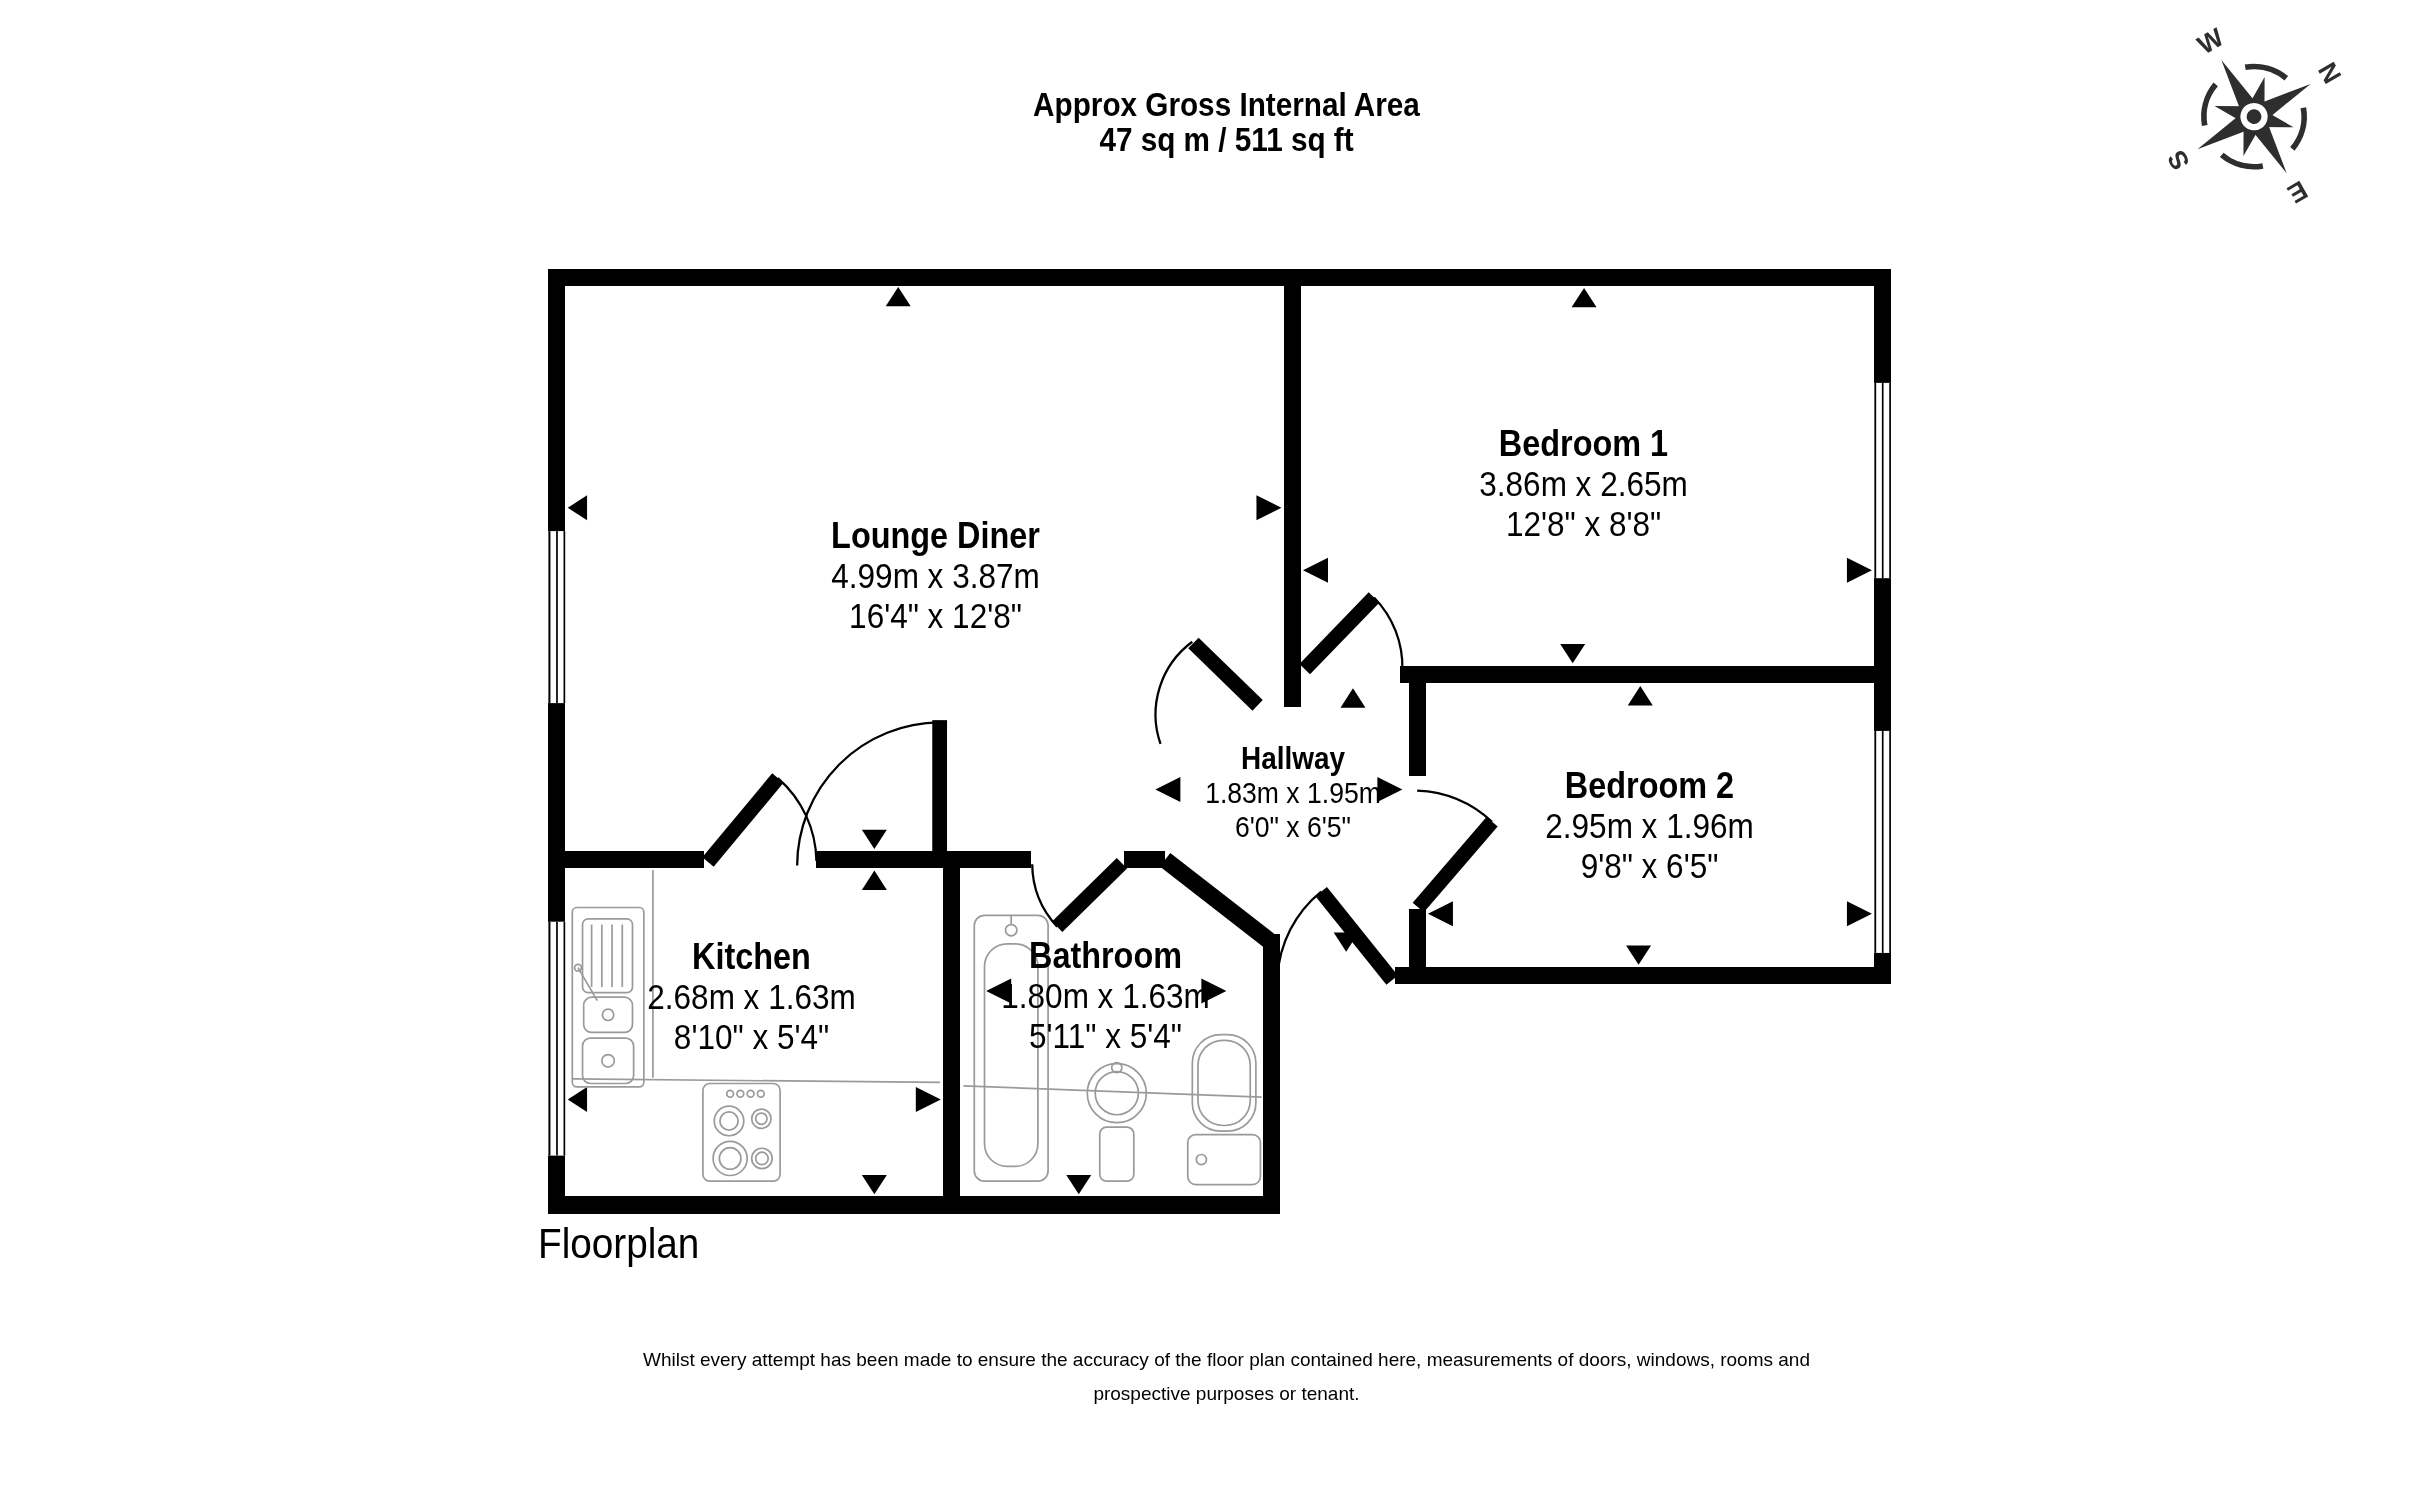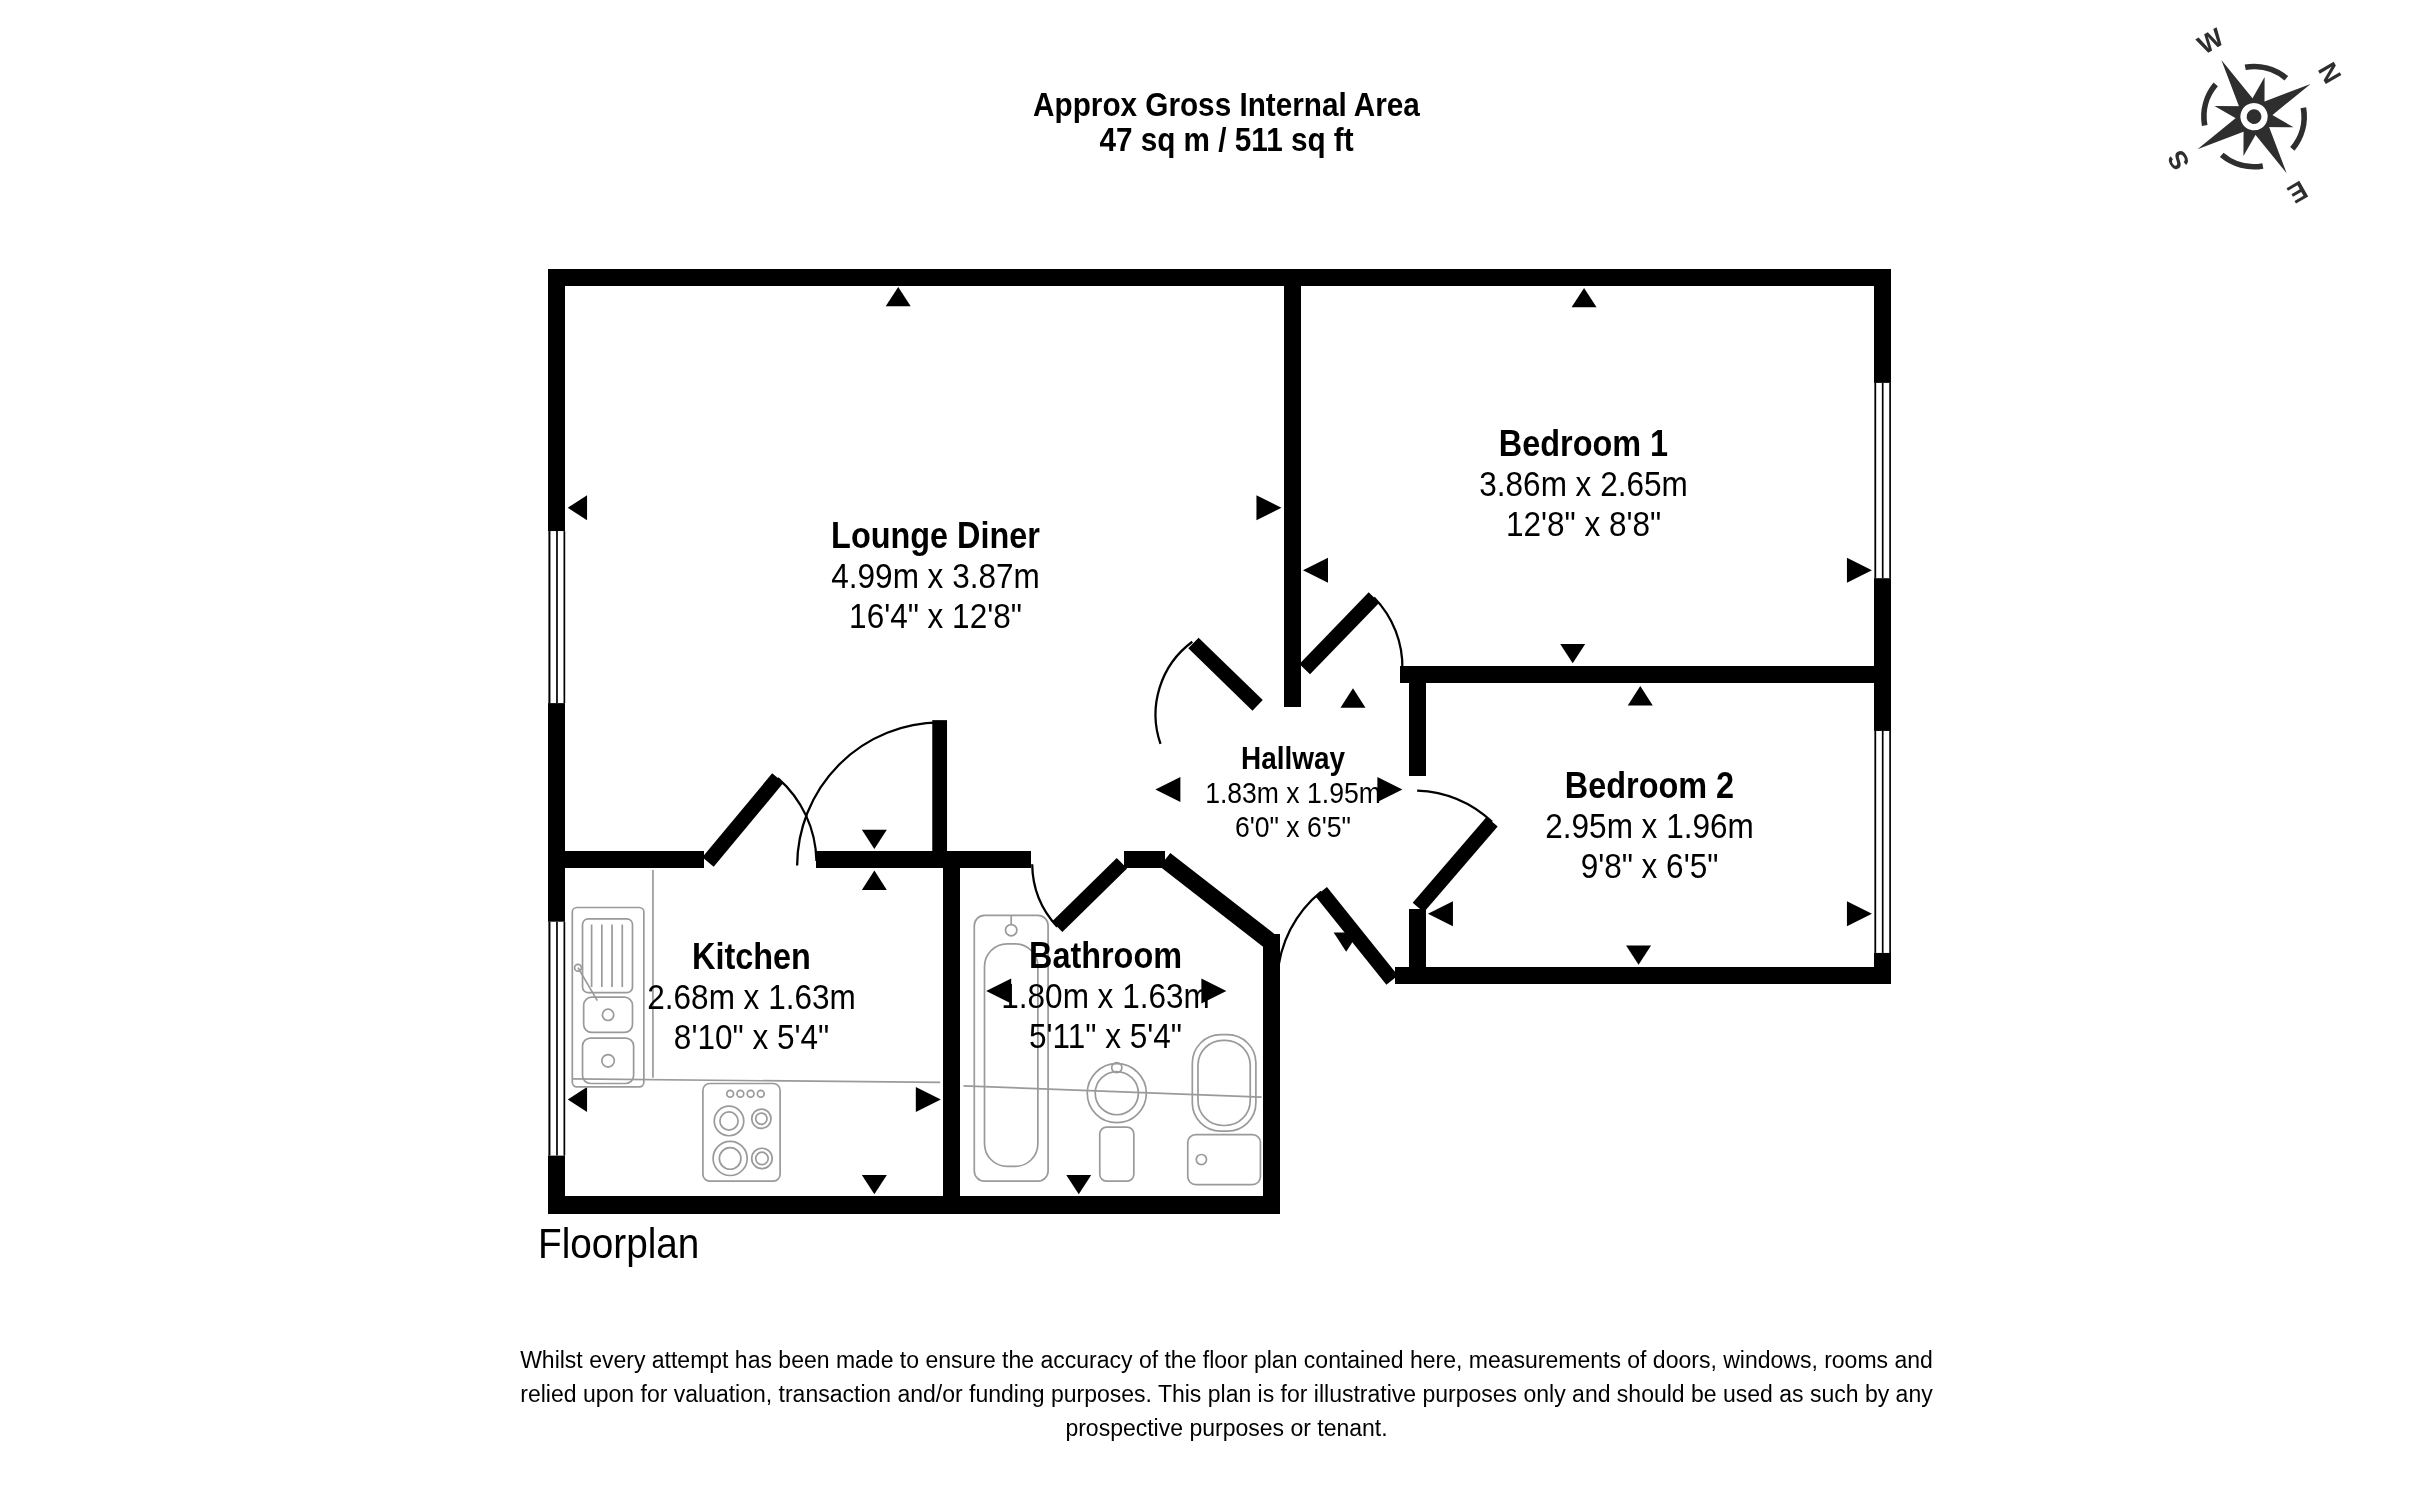--- a/index.html
+++ b/index.html
@@ -6,21 +6,21 @@
   body{width:2413px;height:1505px;position:relative;font-family:"Liberation Sans",sans-serif;color:#000;overflow:hidden;}
   .abs{position:absolute;}
   .tblock{position:absolute;text-align:center;transform:scaleX(0.9);transform-origin:50% 0;}
   .room-name{font-weight:700;font-size:36px;line-height:40px;white-space:nowrap;}
   .room-dim{font-weight:400;font-size:35px;line-height:40px;white-space:nowrap;}
   .hall-name{font-weight:700;font-size:31px;line-height:34px;white-space:nowrap;}
   .hall-dim{font-weight:400;font-size:29.5px;line-height:34px;white-space:nowrap;}
   .title-line{font-weight:700;font-size:33px;line-height:35px;white-space:nowrap;}
   #caption{font-weight:400;font-size:43px;transform:scaleX(0.9);transform-origin:0 0;white-space:nowrap;}
   #disclaimer{position:absolute;left:261px;top:1343px;width:1931px;text-align:center;}
-  #disclaimer div{font-size:23px;line-height:34px;white-space:nowrap;}
+  #disclaimer div{font-size:19px;line-height:34px;white-space:nowrap;}
   svg{position:absolute;left:0;top:0;}
 </style>
 </head>
 <body>
 
 <svg width="2413" height="1505" viewBox="0 0 4250 2650">
 
   <g fill="#000" shape-rendering="crispEdges">
     <rect x="966" y="473" width="2365" height="30"></rect>
     <rect x="966" y="473" width="30" height="1664"></rect>
@@ -257,16 +257,15 @@
 <div class="tblock" style="left:850px;top:936px;width:511px;">
   <div class="room-name">Bathroom</div>
   <div class="room-dim">1.80m x 1.63m</div>
   <div class="room-dim">5'11" x 5'4"</div>
 </div>
 
 <div id="caption" class="abs" style="left:538px;top:1219px;">Floorplan</div>
 
 <div id="disclaimer">
   <div>Whilst every attempt has been made to ensure the accuracy of the floor plan contained here, measurements of doors, windows, rooms and</div>
-  <div>relied upon for valuation, transaction and/or funding purposes. This plan is for illustrative purposes only and should be used as such by any</div>
   <div>prospective purposes or tenant.</div>
 </div>
 
 
 </body></html>

